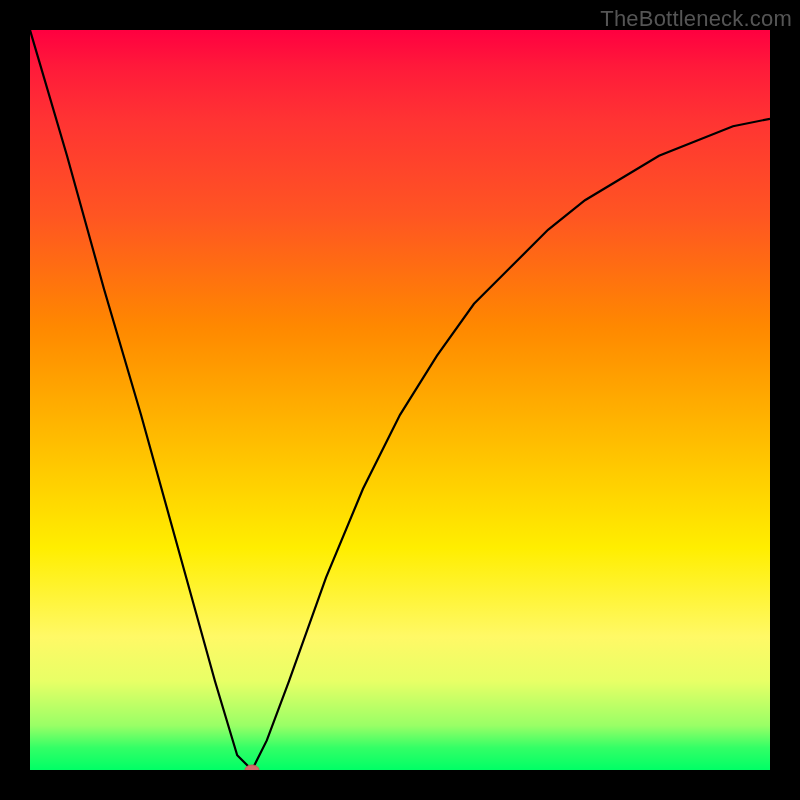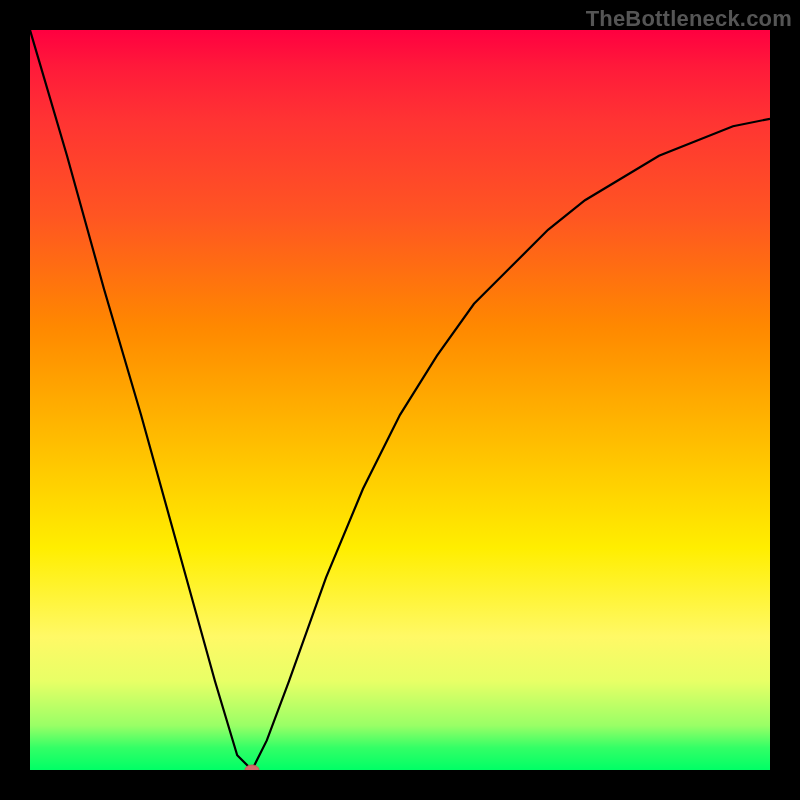--- a/index.html
+++ b/index.html
@@ -31,21 +31,21 @@
       #33ff66 97%,
       #00ff66 100%
     );
   }
   .watermark {
     position: absolute;
     top: 6px;
     right: 8px;
     font-family: Arial, sans-serif;
     font-size: 22px;
-    font-weight: bold;
+    font-weight: normal;
     color: #555;
     letter-spacing: 0.2px;
   }
   svg.curve {
     position: absolute;
     left: 0;
     top: 0;
     width: 740px;
     height: 740px;
   }

